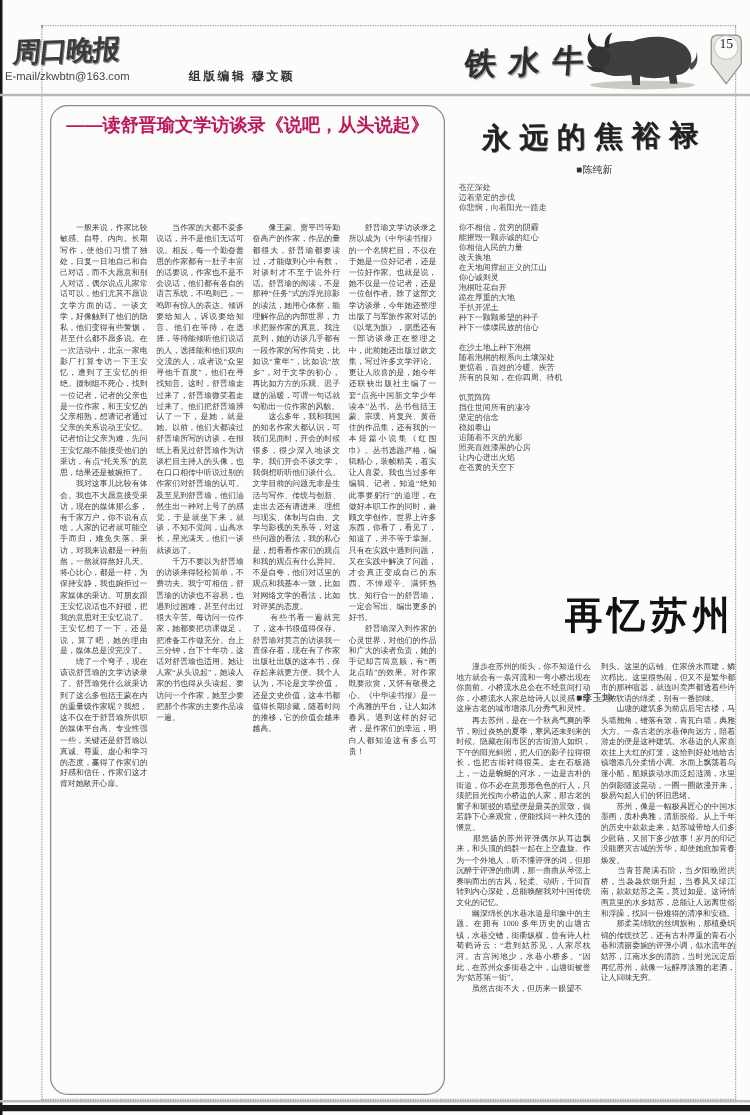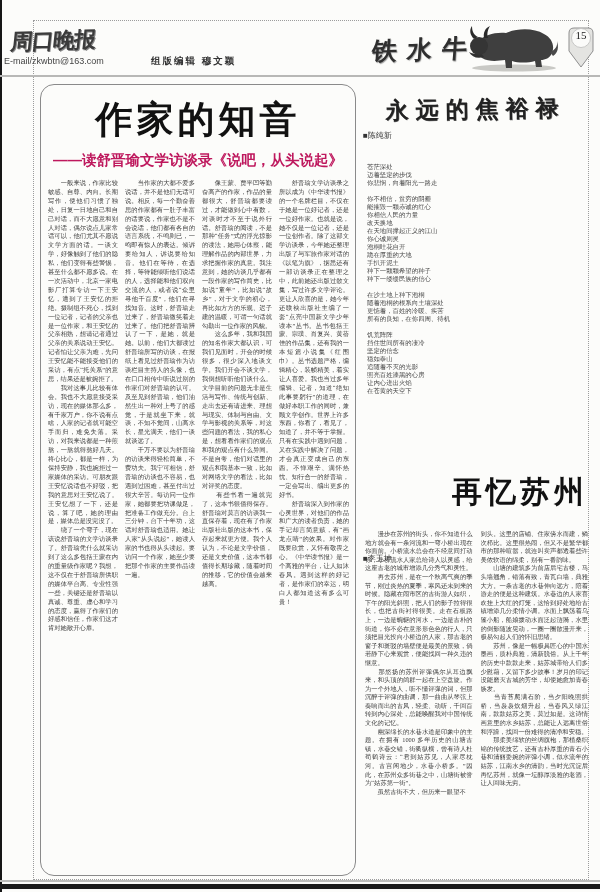--- a/index.html
+++ b/index.html
@@ -26,33 +26,33 @@
   .page-badge .num{position:absolute;left:0;top:3px;width:28px;text-align:center;
         font-size:11px;color:#222;font-family:"Liberation Serif",serif;}
   .header-rule{position:absolute;left:0;top:75px;width:600px;height:2px;background:#b8b8b6;}
   
   .main-article{position:absolute;left:40px;top:84px;width:316px;height:792px;
         border:1.5px solid #8a8a8a;border-radius:14px;background:#fcfcfa;box-sizing:border-box;}
   .main-article h1{margin:10px 0 0 0;text-align:center;font-size:37px;font-weight:900;
         letter-spacing:4px;color:#111;font-family:"Liberation Sans","DejaVu Sans",sans-serif;}
   .main-article h2{margin:6px 4px 0 4px;text-align:center;font-size:14.5px;font-weight:bold;
         color:#be185d;font-family:"Liberation Sans",sans-serif;white-space:nowrap;}
-  .byline{text-align:left;font-size:8px;color:#333;margin-top:5px;
+  .byline{text-align:center;font-size:8px;color:#333;margin-top:5px;
         font-family:"Liberation Sans",sans-serif;}
   .cols4{position:absolute;left:7px;top:94px;width:302px;height:690px;display:flex;gap:7px;
         overflow:hidden;}
   .cols4 .col{width:70px;height:690px;overflow:hidden;font-size:6.3px;line-height:8.9px;
         text-align:justify;white-space:pre-line;color:#3c3c3c;}
   
   .right-section{position:absolute;left:363px;top:84px;width:225px;height:792px;}
   .poem-title{margin:10px 0 0 0;text-align:center;font-size:23px;font-weight:bold;
         letter-spacing:7px;color:#222;transform:rotate(-1deg);
         font-family:"DejaVu Serif",serif;text-shadow:0.5px 0.5px 0 #777;white-space:nowrap;}
   .poem-cols{position:absolute;left:4px;top:62px;width:221px;height:320px;display:flex;gap:22px;
-        overflow:hidden;margin-top:17px;}
+        overflow:hidden;}
   .poem-col{width:108px;height:320px;overflow:hidden;font-size:6.4px;line-height:8px;
         white-space:pre-line;color:#474747;font-family:"DejaVu Serif",serif;}
   .suzhou-title{position:absolute;left:0;top:388px;width:225px;text-align:right;font-size:30px;
         font-weight:900;letter-spacing:4px;color:#111;margin:0;
         font-family:"Liberation Sans","DejaVu Sans",sans-serif;}
   .suzhou-byline{position:absolute;left:0;top:428px;width:225px;margin-top:41px;}
   .cols2{position:absolute;left:2px;top:446px;width:223px;height:344px;display:flex;gap:8px;
         overflow:hidden;}
   .cols2 .col{width:108px;height:344px;overflow:hidden;font-size:6.3px;line-height:8.6px;
         text-align:justify;white-space:pre-line;color:#3c3c3c;}
@@ -90,21 +90,20 @@
       <circle cx="14" cy="12" r="9.5" fill="#fbfbf9" stroke="#bdbdbb" stroke-width="0.8"></circle>
     </svg>
     <div class="page-badge num-wrap" style="pointer-events:none;">
       <span class="num">15</span>
     </div>
 
     <div class="header-rule"></div>
   </div>
 
   <section class="main-article">
-    <h1>作家的知音</h1>
     <h2>——读舒晋瑜文学访谈录《说吧，从头说起》</h2>
     <div class="cols4">
       <div class="col">　　一般来说，作家比较敏感、自尊、内向。长期写作，使他们习惯了独处，日复一日地自己和自己对话，而不大愿意和别人对话，偶尔说点儿家常话可以，他们尤其不愿说文学方面的话。一谈文学，好像触到了他们的隐私，他们变得有些警惕，甚至什么都不愿多说。在一次活动中，北京一家电影厂打算专访一下王安忆，遭到了王安忆的拒绝。摄制组不死心，找到一位记者，记者的父亲也是一位作家，和王安忆的父亲相熟，想请记者通过父亲的关系说动王安忆。记者怕让父亲为难，先问王安忆能不能接受他们的采访，有点“托关系”的意思，结果还是被婉拒了。
 　　我对这事儿比较有体会。我也不大愿意接受采访，现在的媒体那么多，有千家万户，你不说有点啥，人家的记者就可能空手而归，难免失落。采访，对我来说都是一种煎熬，一熬就得熬好几天。将心比心，都是一样，为保持安静，我也婉拒过一家媒体的采访。可朋友跟王安忆说话也不好驳，把我的意思对王安忆说了。王安忆想了一下，还是说，算了吧，她的理由是，媒体总是没完没了。
 　　绕了一个弯子，现在该说舒晋瑜的文学访谈录了。舒晋瑜凭什么就采访到了这么多包括王蒙在内的重量级作家呢？我想，这不仅在于舒晋瑜所供职的媒体平台高、专业性强一些，关键还是舒晋瑜以真诚、尊重、虚心和学习的态度，赢得了作家们的好感和信任，作家们这才肯对她敞开心扉。</div>
       <div class="col">　　当作家的大都不爱多说话，并不是他们无话可说。相反，每一个勤奋善思的作家都有一肚子丰富的话要说，作家也不是不会说话，他们都有各自的语言系统，不鸣则已，一鸣即有惊人的表达。倾诉要给知人，诉说要给知音。他们在等待，在选择，等待能倾听他们说话的人，选择能和他们双向交流的人，或者说“众里寻他千百度”，他们在寻找知音。这时，舒晋瑜走过来了，舒晋瑜微笑着走过来了。他们把舒晋瑜辨认了一下，是她，就是她。以前，他们大都读过舒晋瑜所写的访谈，在报纸上看见过舒晋瑜作为访谈栏目主持人的头像，也在口口相传中听说过别的作家们对舒晋瑜的认可。及至见到舒晋瑜，他们油然生出一种对上号了的感觉，于是就坐下来，就谈，不知不觉间，山高水长，星光满天，他们一谈就谈远了。
 　　千万不要以为舒晋瑜的访谈来得轻松简单，不费功夫。我宁可相信，舒晋瑜的访谈也不容易，也遇到过困难，甚至付出过很大辛苦。每访问一位作家，她都要把功课做足，把准备工作做充分。台上三分钟，台下十年功，这话对舒晋瑜也适用。她让人家“从头说起”，她读人家的书也得从头读起。要访问一个作家，她至少要把那个作家的主要作品读一遍。</div>
       <div class="col">　　像王蒙、贾平凹等勤奋高产的作家，作品的量都很大，舒晋瑜都要读过，才能做到心中有数，对谈时才不至于说外行话。舒晋瑜的阅读，不是那种“任务”式的浮光掠影的读法，她用心体察，能理解作品的内部世界，力求把握作家的真意。我注意到，她的访谈几乎都有一段作家的写作简史，比如说“童年”，比如说“故乡”，对于文学的初心，再比如方方的乐观、迟子建的温暖，可谓一句话就勾勒出一位作家的风貌。
 　　这么多年，我和我国的知名作家大都认识，可我们见面时，开会的时候很多，很少深入地谈文学。我们开会不谈文学，我倒想听听他们谈什么。文学目前的问题无非是生活与写作、传统与创新、走出去还有请进来、理想与现实、体制与自由、文学与影视的关系等，对这些问题的看法，我的私心是，想看看作家们的观点和我的观点有什么异同。不是自夸，他们对话里的观点和我基本一致，比如对网络文学的看法，比如对评奖的态度。
 　　有些书看一遍就完了，这本书很值得保存。舒晋瑜对莫言的访谈我一直保存着，现在有了作家出版社出版的这本书，保存起来就更方便。我个人认为，不论是文学价值，还是文史价值，这本书都值得长期珍藏，随着时间的推移，它的价值会越来越高。</div>

